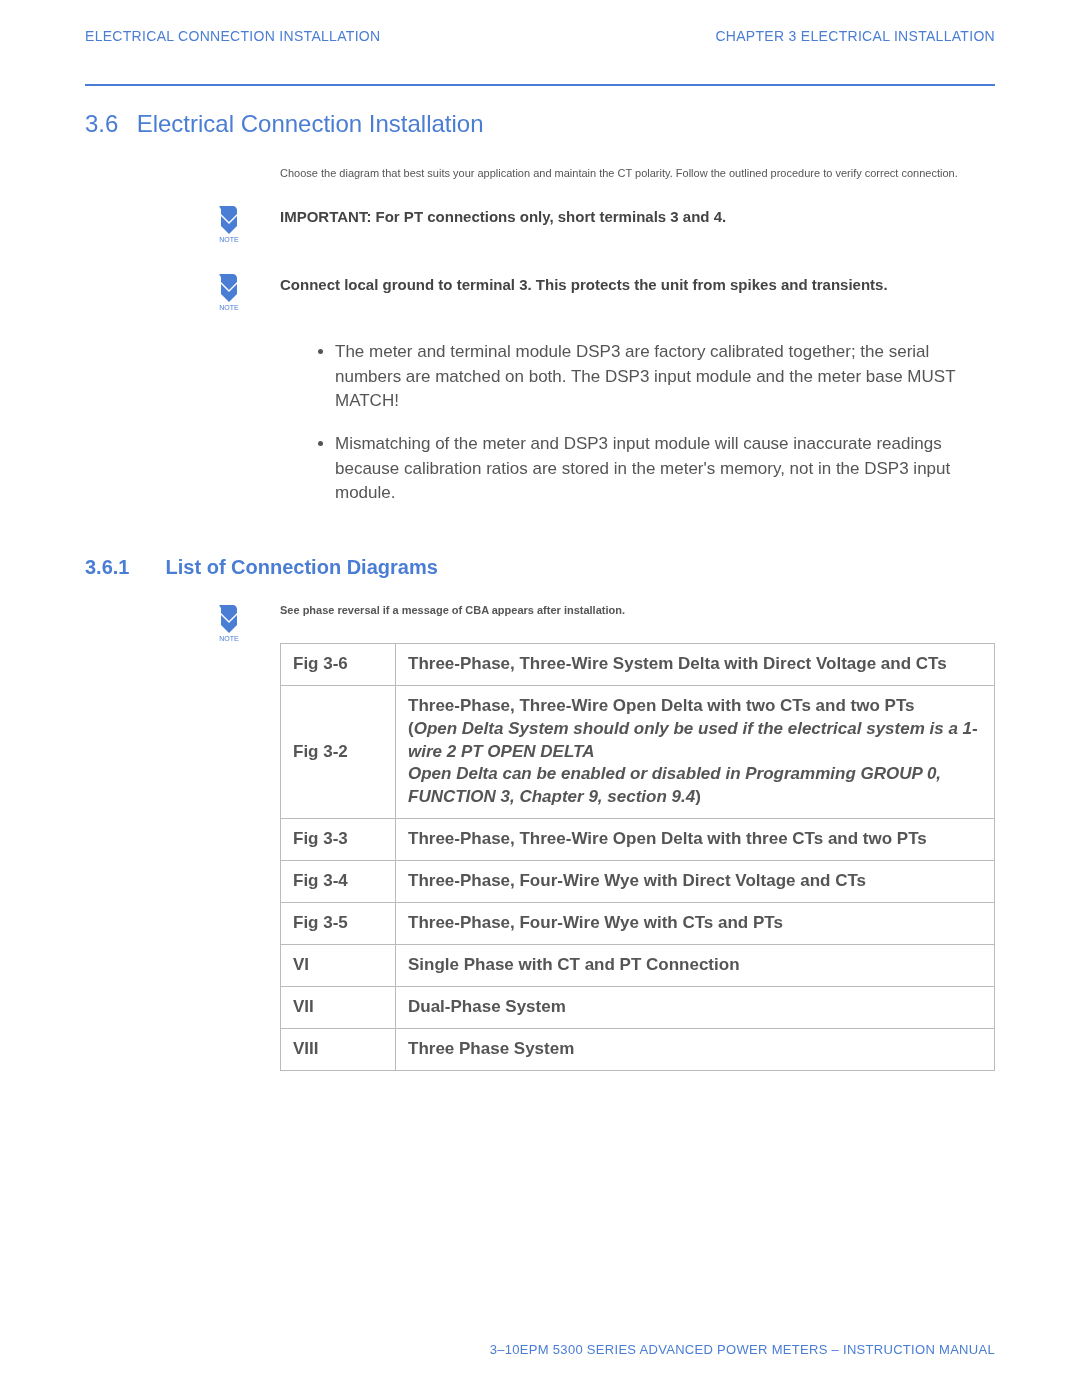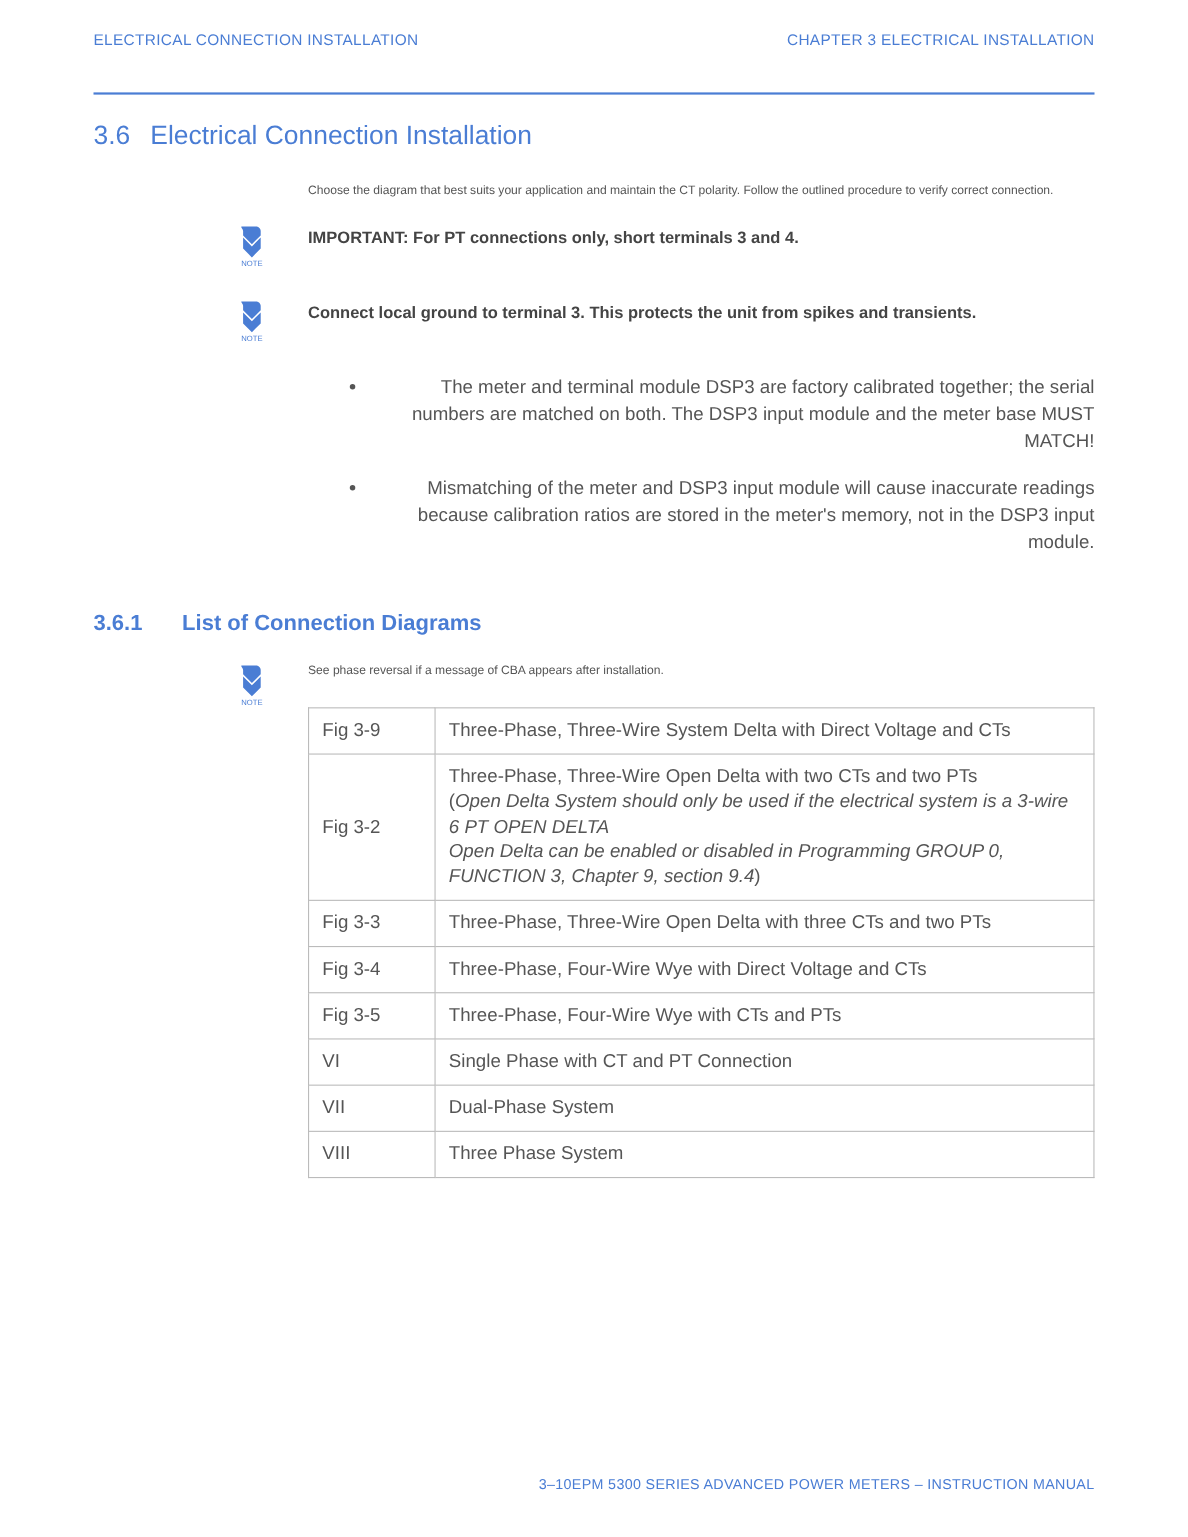--- a/index.html
+++ b/index.html
@@ -70,21 +70,20 @@
     flex: 1;
     font-size: 15px;
     font-weight: 700;
     color: #444;
     line-height: 1.4;
     padding-top: 2px;
   }
   ul.bullets {
     margin: 0 0 30px 0;
     padding-left: 55px;
-    text-align: right;
   }
   ul.bullets li {
     font-size: 17px;
     line-height: 1.45;
     margin-bottom: 18px;
     color: #555;
   }
   h2.subsection {
     font-size: 20px;
     color: #4a7dd4;
@@ -100,20 +99,21 @@
     align-items: flex-start;
   }
   .side-icon {
     width: 195px;
     flex-shrink: 0;
     padding-left: 130px;
     box-sizing: border-box;
   }
   .side-body {
     flex: 1;
+    font-weight: bold;
   }
   table.conn {
     border-collapse: collapse;
     width: 100%;
     margin-top: 24px;
     font-size: 17px;
     color: #555;
   }
   table.conn td {
     border: 1px solid #bbb;
@@ -199,28 +199,28 @@
         <path d="M6 12 L14 20 L22 12 L22 22 L14 30 L6 22 Z" fill="#4a7dd4"></path>
         <text x="14" y="38" text-anchor="middle" font-size="7" fill="#4a7dd4">NOTE</text>
       </svg>
     </div>
     <div class="side-body">
       <p class="body" style="margin-bottom:0">See phase reversal if a message of CBA appears after installation.</p>
 
       <table class="conn">
         <tbody>
             <tr>
-          <td>Fig 3-9</td>
+          <td>Fig 3-6</td>
           <td>Three-Phase, Three-Wire System Delta with Direct Voltage and CTs</td>
         </tr>
         <tr>
           <td>Fig 3-2</td>
           <td>
             <span>Three-Phase, Three-Wire Open Delta with two CTs and two PTs</span><br>
-            <span>(</span><span class="italic">Open Delta System should only be used if the electrical system is a 3-wire 6 PT OPEN DELTA</span><br>
+            <span>(</span><span class="italic">Open Delta System should only be used if the electrical system is a 1-wire 2 PT OPEN DELTA</span><br>
             <span class="italic">Open Delta can be enabled or disabled in Programming GROUP 0, FUNCTION 3, Chapter 9, section 9.4</span><span>)</span>
           </td>
         </tr>
         <tr>
           <td>Fig 3-3</td>
           <td>Three-Phase, Three-Wire Open Delta with three CTs and two PTs</td>
         </tr>
         <tr>
           <td>Fig 3-4</td>
           <td>Three-Phase, Four-Wire Wye with Direct Voltage and CTs</td>

